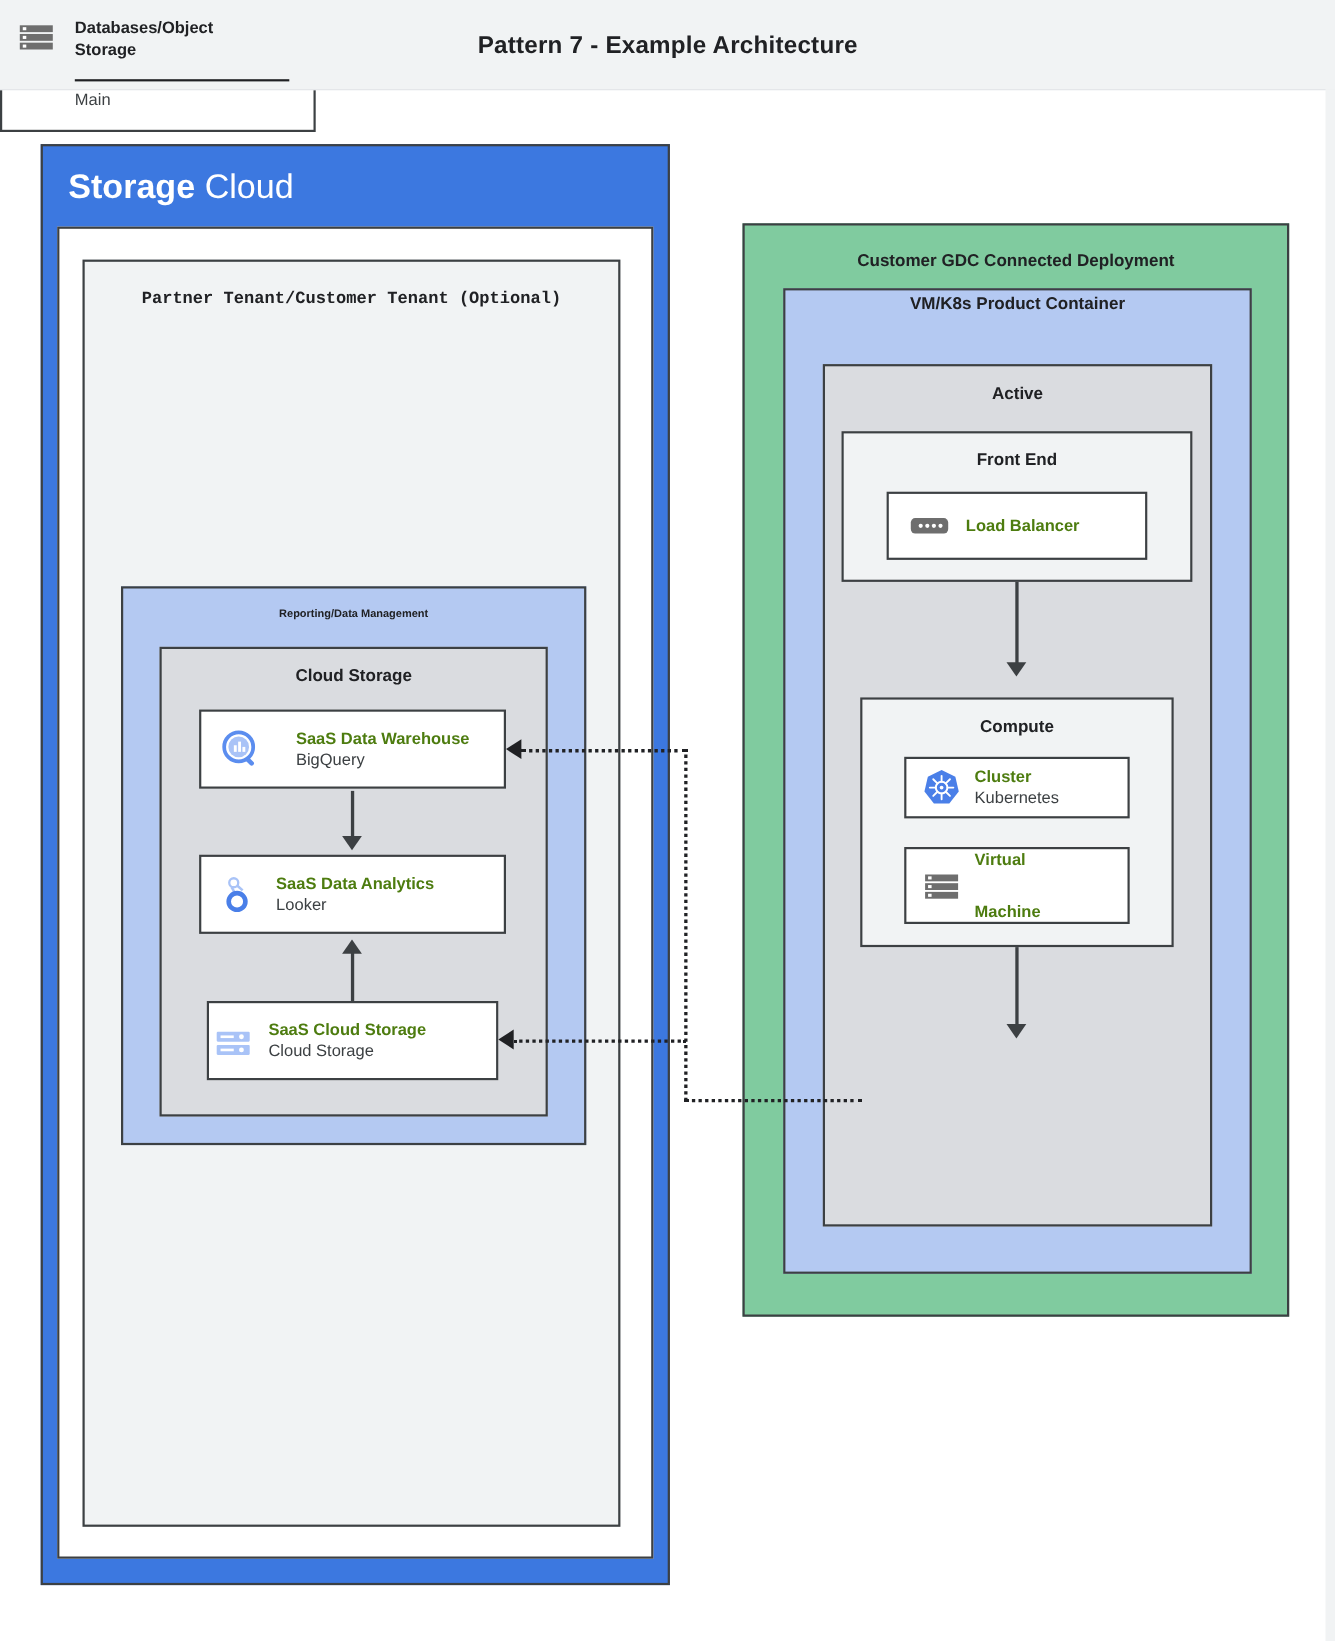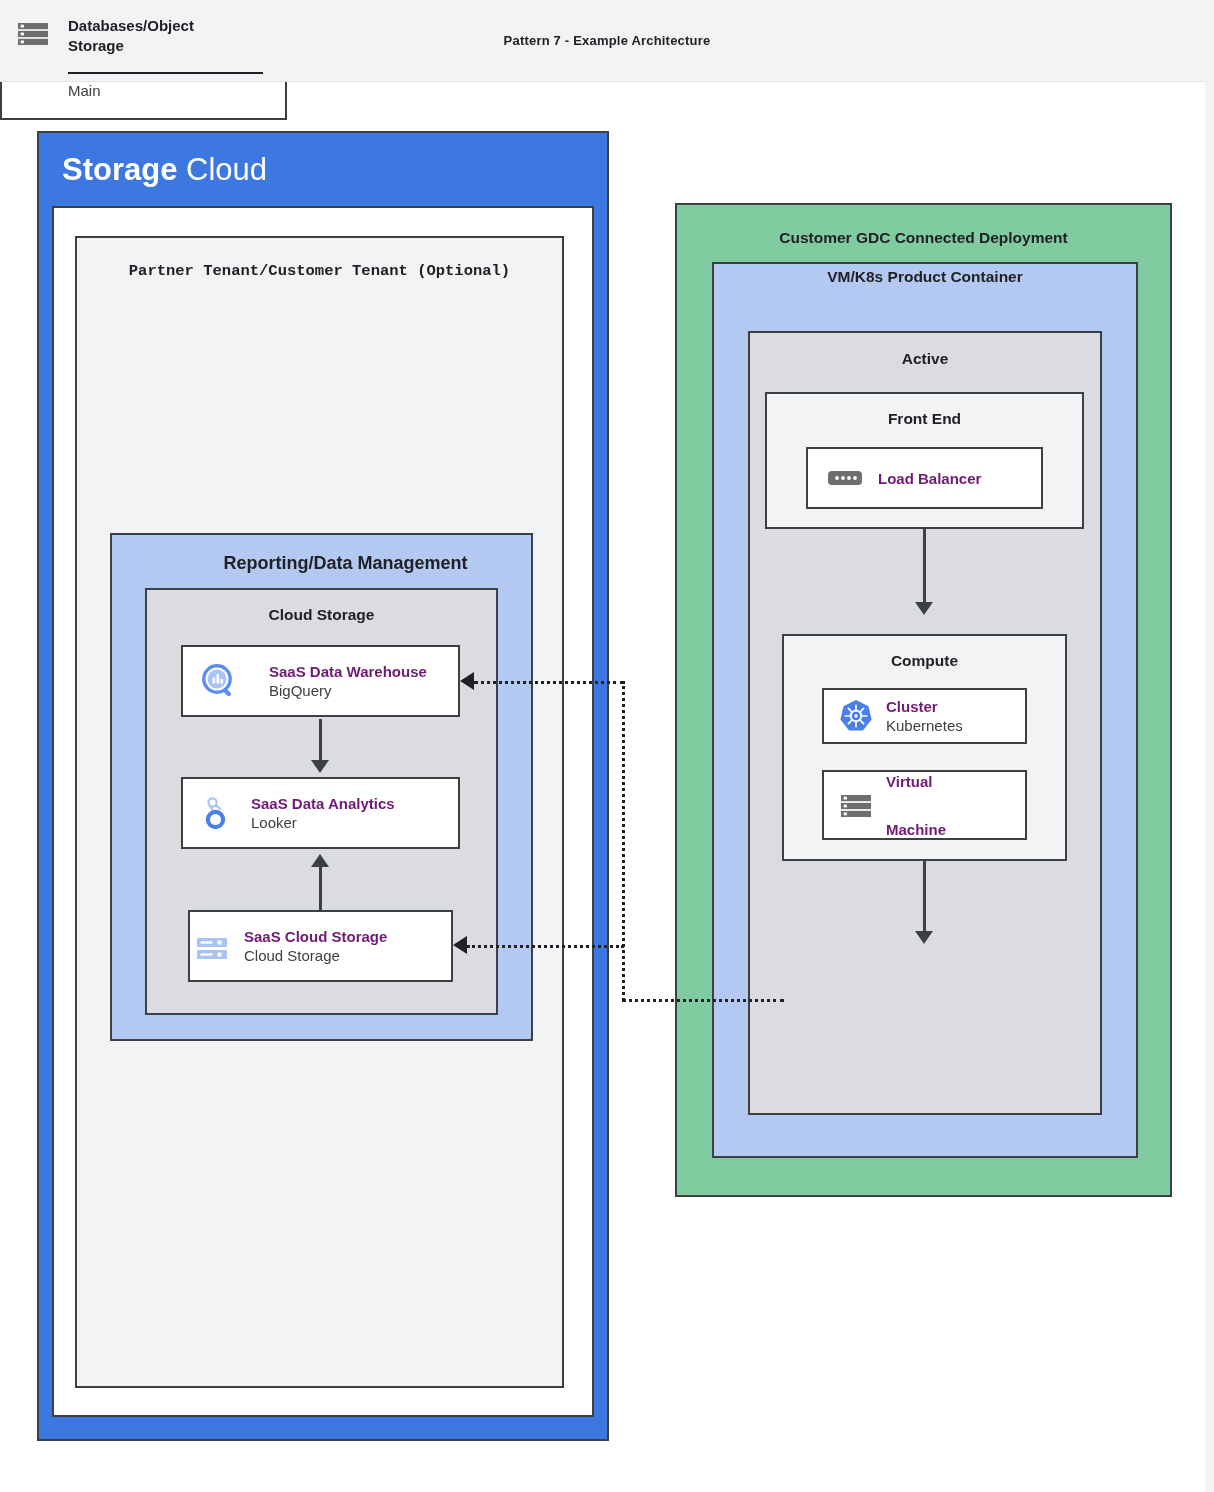--- a/index.html
+++ b/index.html
@@ -8,21 +8,21 @@
     background:#ffffff;
     font-family:"Liberation Sans","DejaVu Sans",sans-serif;
     color:#202124;overflow:hidden;
   }
   
   #header{
     position:absolute;left:0;top:0;width:1214px;height:81px;
     background:#f1f3f4;border-bottom:1px solid #e3e5e8;
     display:flex;align-items:center;justify-content:center;
   }
-  #header-title{font-size:13px;font-weight:bold;letter-spacing:.2px;color:#202124;}
+  #header-title{font-size:22px;font-weight:bold;letter-spacing:.2px;color:#202124;}
   
   .rail{position:absolute;background:#f1f3f4;}
   #rail-right{left:1205px;top:81px;width:9px;height:1411px;}
 
   
   .box{position:absolute;box-sizing:border-box;border:2px solid #3c4043;}
   .ttl{
     position:absolute;left:0;width:100%;text-align:center;
     font-weight:bold;color:#202124;
   }
@@ -30,29 +30,29 @@
   
   #gc-outer{left:37px;top:131px;width:572px;height:1310px;background:#3c78e0;}
   #gc-logo{position:absolute;left:23px;top:19px;font-size:31px;line-height:36px;color:#ffffff;white-space:nowrap;}
   #gc-logo .g{font-weight:bold;}
   #gc-logo .c{font-weight:normal;}
   #gc-inner{left:52px;top:206px;width:542px;height:1211px;background:#ffffff;}
   #tenant{left:75px;top:236px;width:489px;height:1152px;background:#f1f3f4;}
   #tenant-title{top:24px;font-size:15.5px;font-family:Liberation Mono, monospace;}
 
   #reporting{left:110px;top:533px;width:423px;height:508px;background:#b4c9f2;}
-  #reporting-title{top:18px;font-size:18px;padding-left:24px;}
+  #reporting-title{top:18px;font-size:10px;}
   #cloudstorage{left:145px;top:588px;width:353px;height:427px;background:#dadce0;}
   #cloudstorage-title{top:16px;font-size:15.5px;}
 
   
   .card{position:absolute;box-sizing:border-box;border:2px solid #3c4043;background:#ffffff;display:flex;align-items:center;}
   .card .ico{flex:0 0 auto;display:flex;align-items:center;justify-content:center;}
   .card .txt{display:flex;flex-direction:column;justify-content:center;}
-  .card .t1{font-size:15px;font-weight:bold;color:#701a75;line-height:19px;}
+  .card .t1{font-size:15px;font-weight:bold;color:#4d7c0f;line-height:19px;}
   .card .t2{font-size:15px;font-weight:normal;color:#3c4043;line-height:19px;}
 
   #card-bq{left:181px;top:645px;width:279px;height:72px;padding-left:14px;}
   #card-bq .ico{width:44px;}
   #card-bq .txt{margin-left:28px;}
   #card-looker{left:181px;top:777px;width:279px;height:72px;padding-left:14px;}
   #card-looker .ico{width:44px;}
   #card-looker .txt{margin-left:10px;}
   #card-gcs{left:188px;top:910px;width:265px;height:72px;padding-left:0;}
   #card-gcs .ico{width:44px;}

